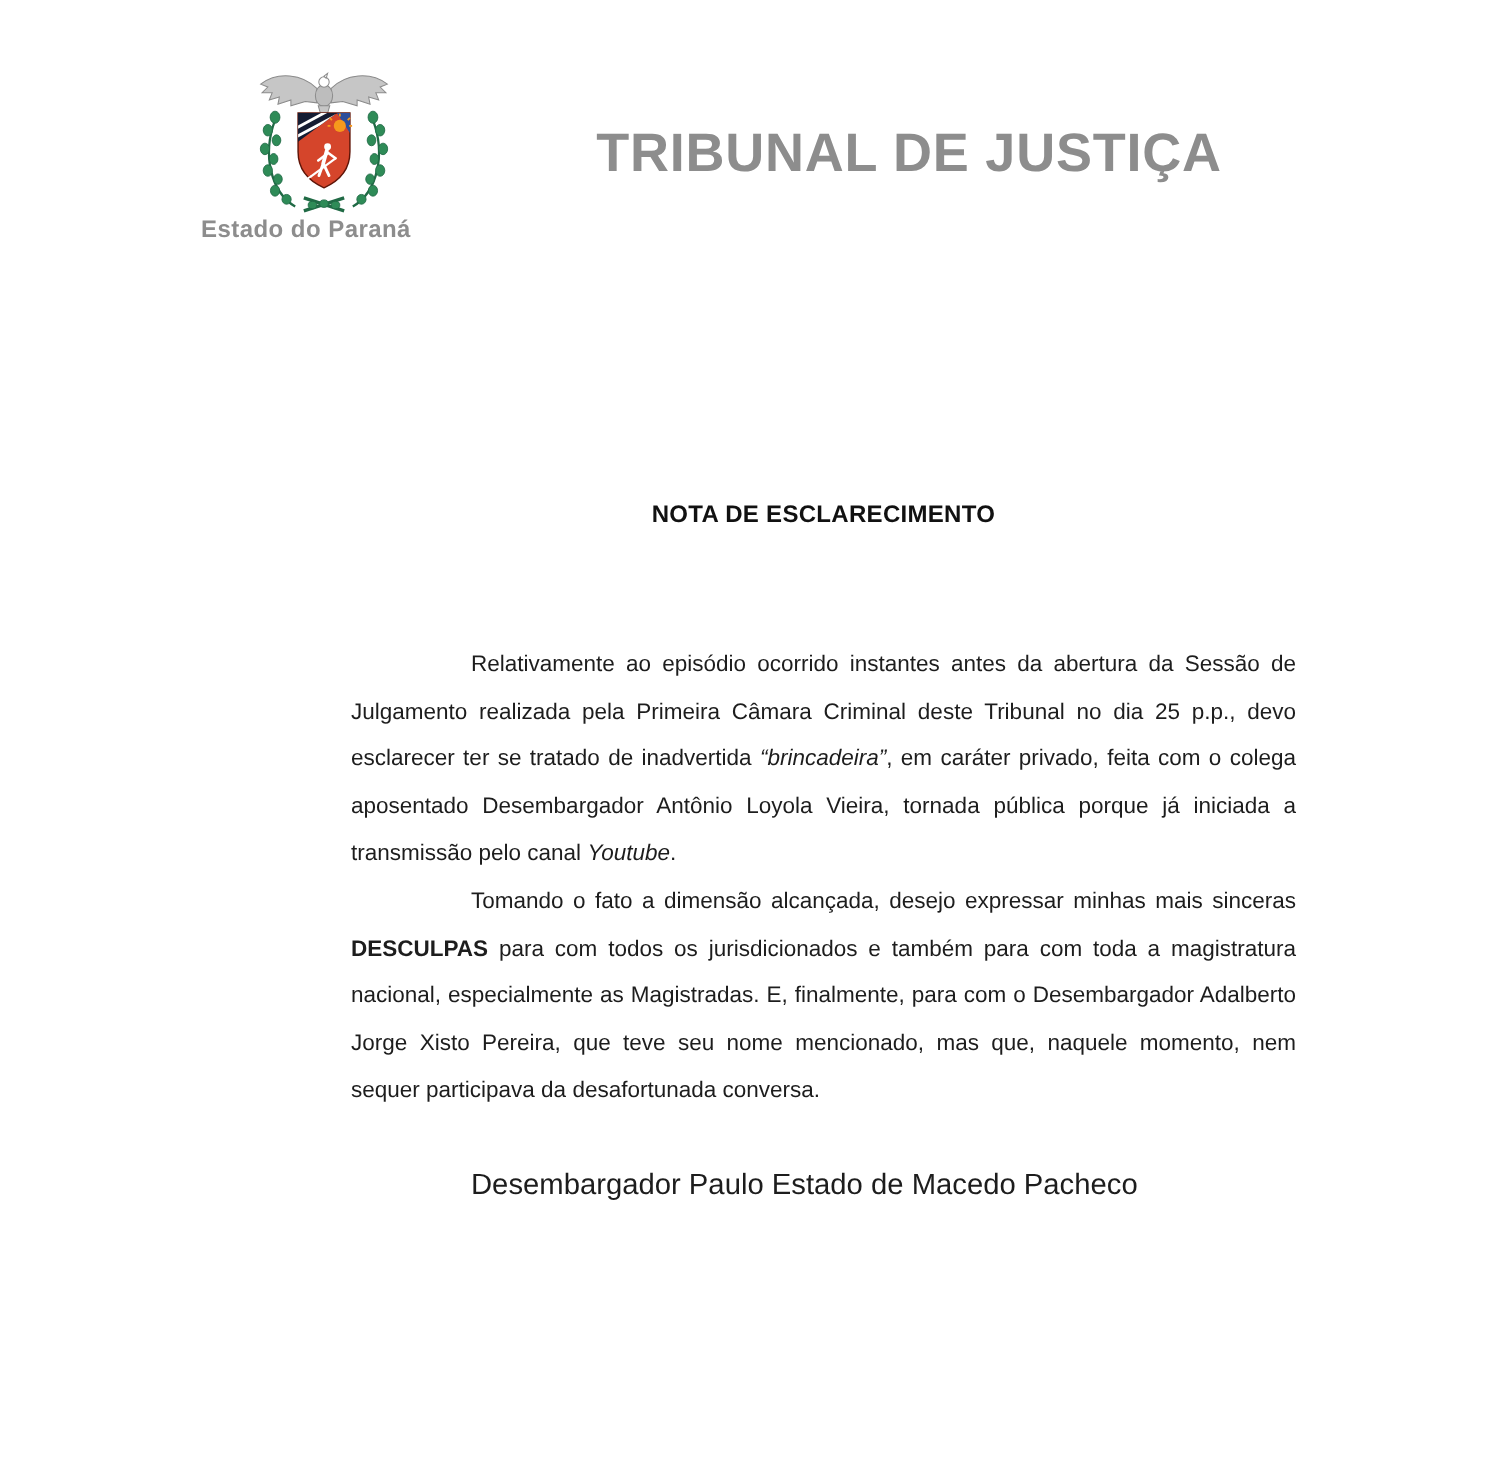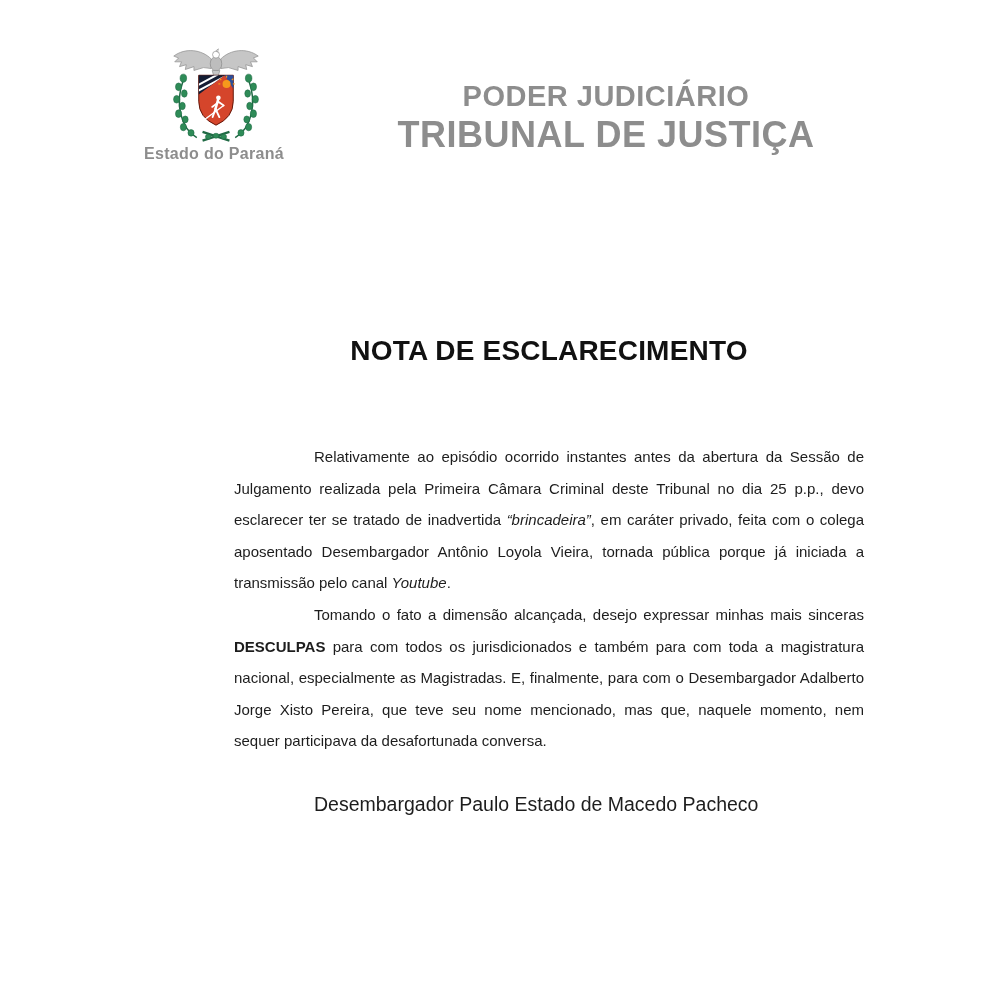--- a/index.html
+++ b/index.html
@@ -11,39 +11,39 @@
     position: relative;
     overflow: hidden;
   }
   
   .emblem {
     position: absolute; left: 168px; top: 42px;
     width: 96px; height: 104px;
   }
   .emblem-caption {
     position: absolute; left: 134px; top: 145px; width: 160px;
-    text-align: center;
+    text-align: left;
     font-size: 16px; font-weight: bold; color: #8d8d8d;
     letter-spacing: 0.3px;
   }
   .header-titles {
     position: absolute; left: 292px; top: 80px; width: 628px;
     text-align: center; color: #8d8d8d; font-weight: bold;
   }
   .header-line1 { font-size: 29px; line-height: 33px; letter-spacing: 0.5px; }
   .header-line2 { font-size: 36px; line-height: 40px; letter-spacing: 0.5px; margin-top: 2px; }
 
   
   .doc {
     position: absolute; left: 234px; top: 335px; width: 630px;
     color: #1d1d1d;
   }
   .doc-title {
     text-align: center;
-    font-size: 28px; font-weight: bold; color: #111111;
+    font-size: 16px; font-weight: bold; color: #111111;
     margin: 0 0 74px 0;
     letter-spacing: 0.2px;
   }
   .body-paragraph {
     margin: 0;
     font-size: 15px;
     line-height: 31.6px;
     text-align: justify;
     text-indent: 80px;
   }
@@ -129,21 +129,20 @@
         <path d="M41,77 Q37,79 35.5,82.5" stroke-width="1.4"></path>
         <path d="M49.5,68 L46.5,76.5" stroke-width="2"></path>
         <path d="M49.5,68 L53.5,76.5" stroke-width="2"></path>
       </g>
     </g>
   </svg>
 </div>
 <div class="emblem-caption">Estado do Paraná</div>
 
 <div class="header-titles">
-  <div class="header-line1">PODER JUDICIÁRIO</div>
   <div class="header-line2">TRIBUNAL DE JUSTIÇA</div>
 </div>
 
 <div class="doc">
   <h1 class="doc-title">NOTA DE ESCLARECIMENTO</h1>
   <div id="paragraphs">
       <p class="body-paragraph"><span>Relativamente ao episódio ocorrido instantes antes da abertura da Sessão de Julgamento realizada pela Primeira Câmara Criminal deste Tribunal no dia 25 p.p., devo esclarecer ter se tratado de inadvertida </span><span class="seg-italic">“brincadeira”</span><span>, em caráter privado, feita com o colega aposentado Desembargador Antônio Loyola Vieira, tornada pública porque já iniciada a transmissão pelo canal </span><span class="seg-italic">Youtube</span><span>.</span></p>
       <p class="body-paragraph"><span>Tomando o fato a dimensão alcançada, desejo expressar minhas mais sinceras </span><span class="seg-bold">DESCULPAS</span><span> para com todos os jurisdicionados e também para com toda a magistratura nacional, especialmente as Magistradas. E, finalmente, para com o Desembargador Adalberto Jorge Xisto Pereira, que teve seu nome mencionado, mas que, naquele momento, nem sequer participava da desafortunada conversa.</span></p>
     </div>
   <p class="signature">Desembargador Paulo Estado de Macedo Pacheco</p>

